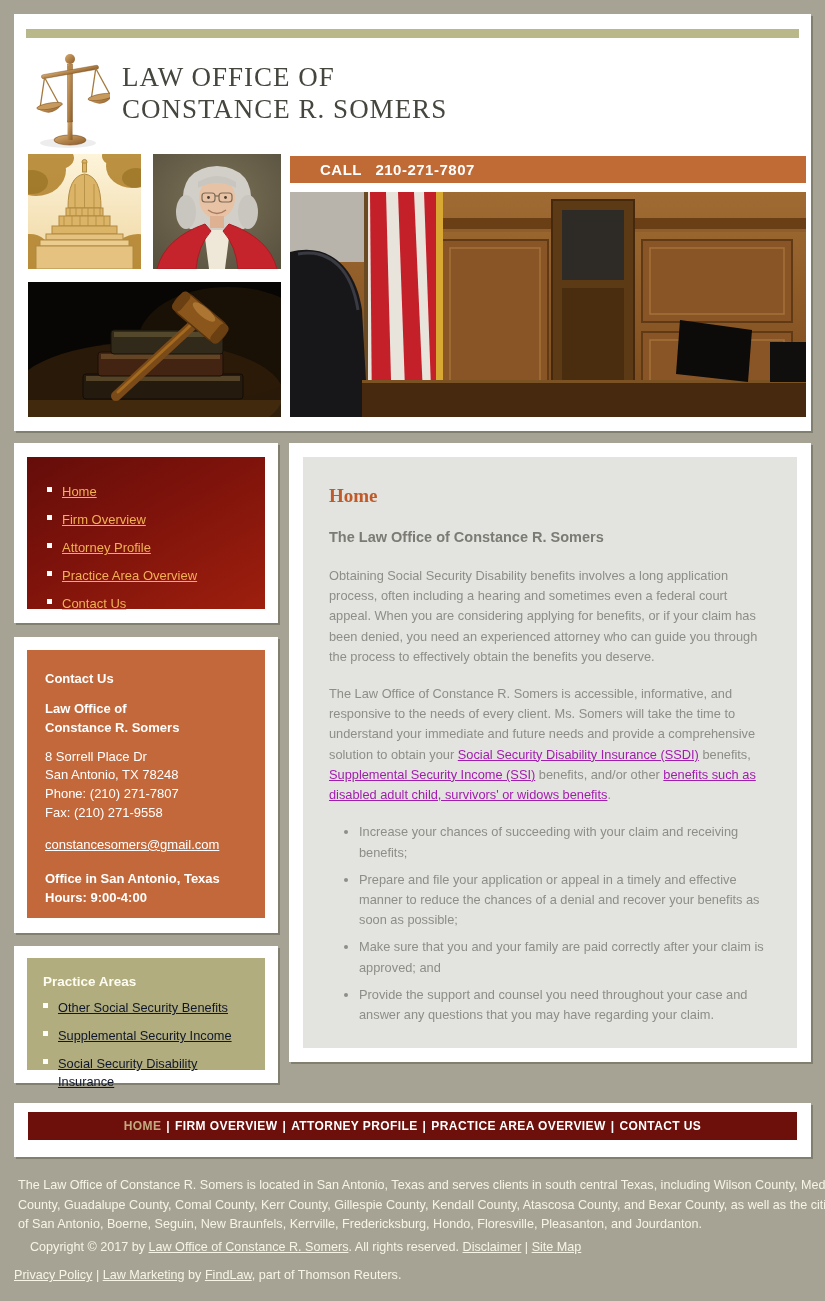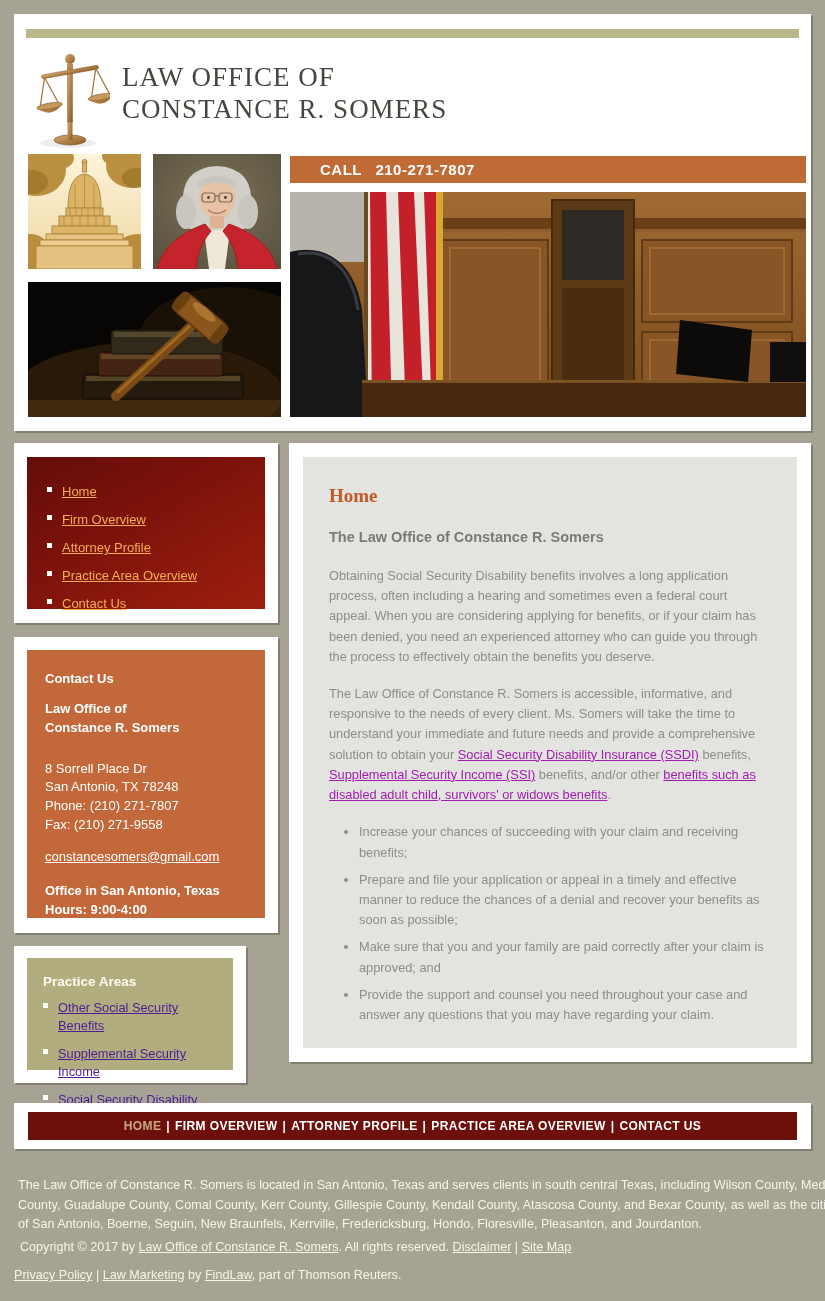--- a/index.html
+++ b/index.html
@@ -33,59 +33,59 @@
   .side-nav li{position:relative;padding-left:15px;margin-bottom:10px;}
   .side-nav li::before{content:"";position:absolute;left:0;top:5px;width:5px;height:5px;background:#fff;}
   .side-nav a{color:#f2b054;font-size:13px;text-decoration:underline;cursor:pointer;}
 
   
   .contact-wrap{left:14px;top:637px;width:264px;height:296px;}
   .contact-box{position:absolute;left:13px;top:13px;right:13px;bottom:15px;background:#c2683a;
       color:#fff;padding:20px 18px;box-sizing:border-box;font-size:13px;line-height:1.45;}
   .cb-heading{font-weight:bold;margin-bottom:11px;}
   .cb-firm{font-weight:bold;}
-  .cb-addr{margin-top:22px;}
+  .cb-addr{margin-top:10px;}
   .cb-email{margin-top:13px;text-decoration:underline;}
   .cb-office{margin-top:15px;font-weight:bold;}
 
   
-  .practice-wrap{left:14px;top:946px;width:232px;height:137px;}
+  .practice-wrap{left:14px;top:946px;width:264px;height:137px;}
   .practice-box{position:absolute;left:13px;top:12px;right:13px;bottom:13px;background:#b2ad7e;
       color:#fdfcf0;padding:16px 16px;box-sizing:border-box;}
   .pb-heading{font-weight:bold;font-size:13.5px;margin-bottom:9px;}
   .practice-box ul{list-style:none;margin:0;padding:0;}
   .practice-box li{position:relative;padding-left:15px;margin-bottom:10px;}
   .practice-box li::before{content:"";position:absolute;left:0;top:5px;width:5px;height:5px;background:#fff;}
-  .practice-box a{color:#4c1d95;font-size:12.8px;text-decoration:underline;cursor:pointer;}
+  .practice-box a{color:#0f172a;font-size:12.8px;text-decoration:underline;cursor:pointer;}
 
   
   .main-box{left:289px;top:443px;width:522px;height:619px;}
   .main-inner{position:absolute;left:14px;top:14px;right:14px;bottom:14px;background:#e3e3df;
       padding:24px 26px;box-sizing:border-box;color:#8e8e88;font-size:12.8px;line-height:1.58;overflow:hidden;}
   .page-heading{font-family:"Liberation Serif","DejaVu Serif",serif;color:#c05a28;font-size:19px;
       font-weight:bold;margin:0 0 15px;}
   .subheading{color:#7b7b74;font-size:14.5px;font-weight:bold;margin:0 0 17px;}
   .main-inner p{margin:0 0 17px;}
   .main-inner a.seg-link{color:#a21caf;cursor:pointer;}
   .list-heading{color:#7b7b74;font-size:13.5px;font-weight:bold;margin:0 0 11px;}
   ul.bullets{margin:0 0 30px;padding-left:30px;}
   ul.bullets li{margin-bottom:7px;}
 
   
-  .footer-nav-box{left:14px;top:1103px;width:797px;height:46px;}
+  .footer-nav-box{left:14px;top:1103px;width:797px;height:54px;}
   .footer-bar{position:absolute;left:14px;top:9px;right:14px;height:28px;background:#6d100b;
       color:#fff;text-align:center;line-height:28px;font-size:12px;font-weight:bold;letter-spacing:.4px;}
   .fn-link{color:#fff;text-decoration:none;cursor:pointer;}
   .fn-link.current{color:#c4aa80;}
   .fn-sep{color:#fff;margin:0 5px;}
 
   
   .footer-text-block{position:absolute;color:#f7f5e6;font-size:12.6px;line-height:1.55;margin:0;}
   .svc{left:18px;right:0;top:1176px;}
-  .copyright{left:20px;top:1238px;}
+  .copyright{left:30px;top:1238px;}
   .legal{left:14px;top:1266px;}
   .footer-text-block a.seg-link{color:#f7f5e6;text-decoration:underline;cursor:pointer;}
 </style>
 </head>
 <body>
 
 <div class="page">
 
   <div class="box header-box">
     <div class="top-bar"></div>

